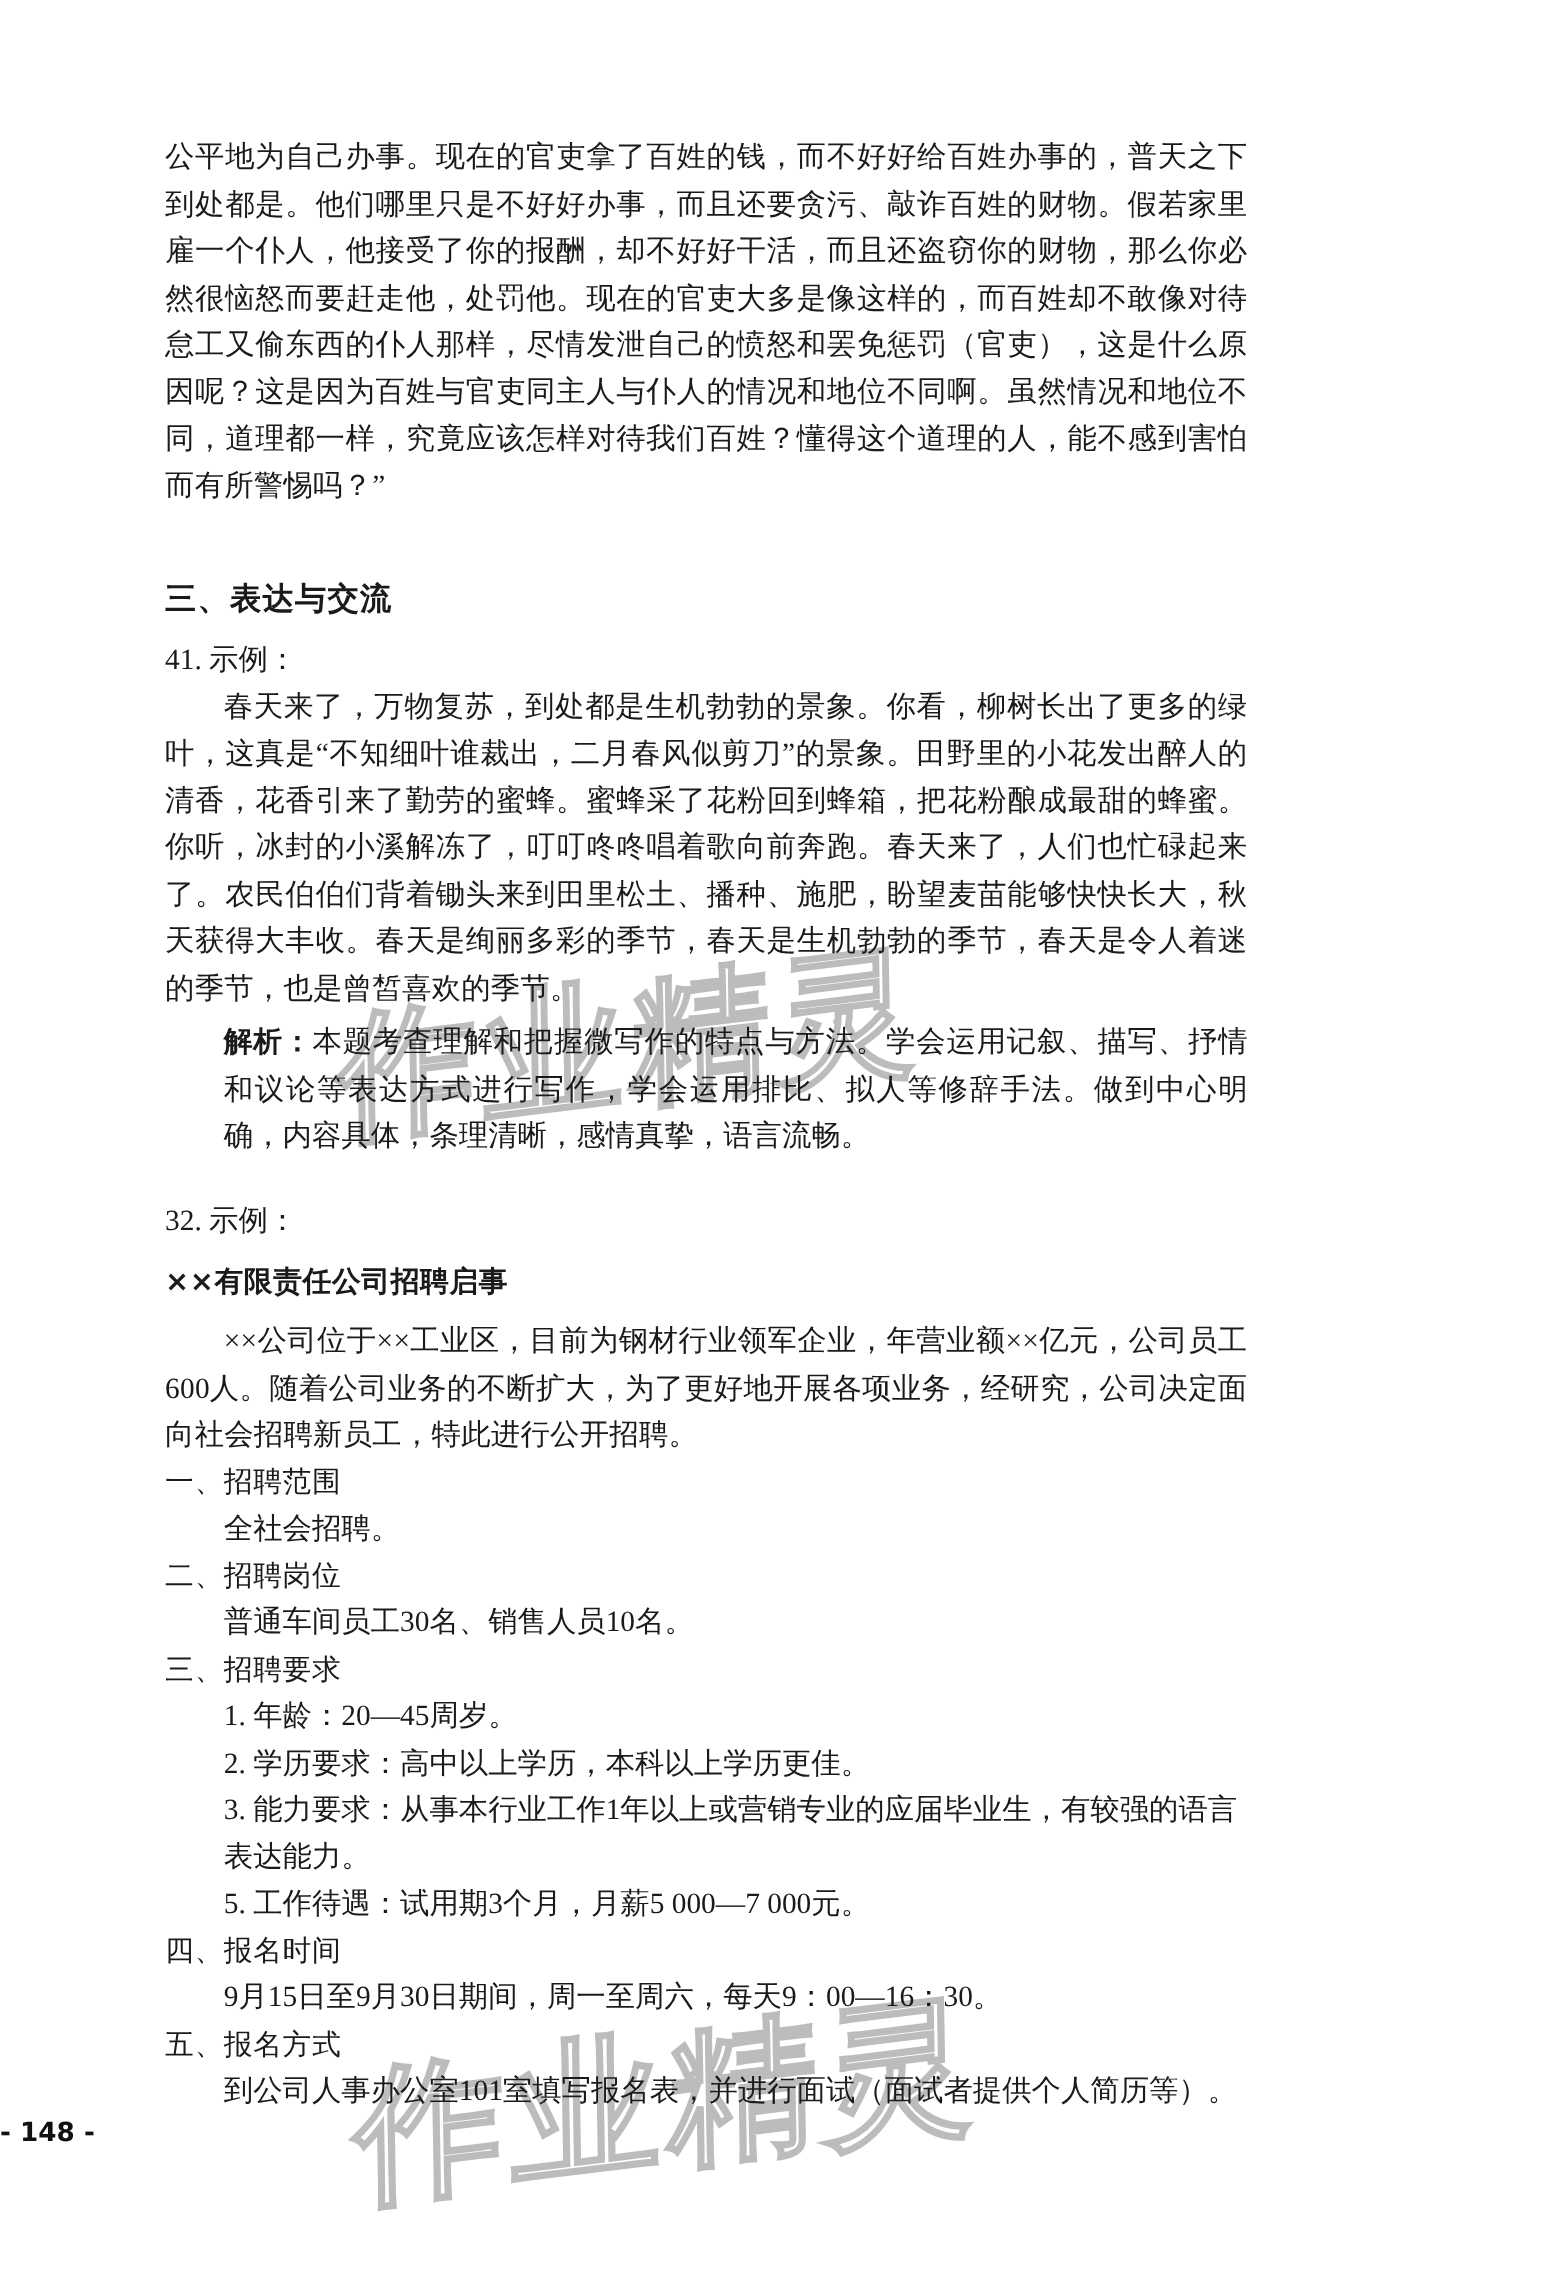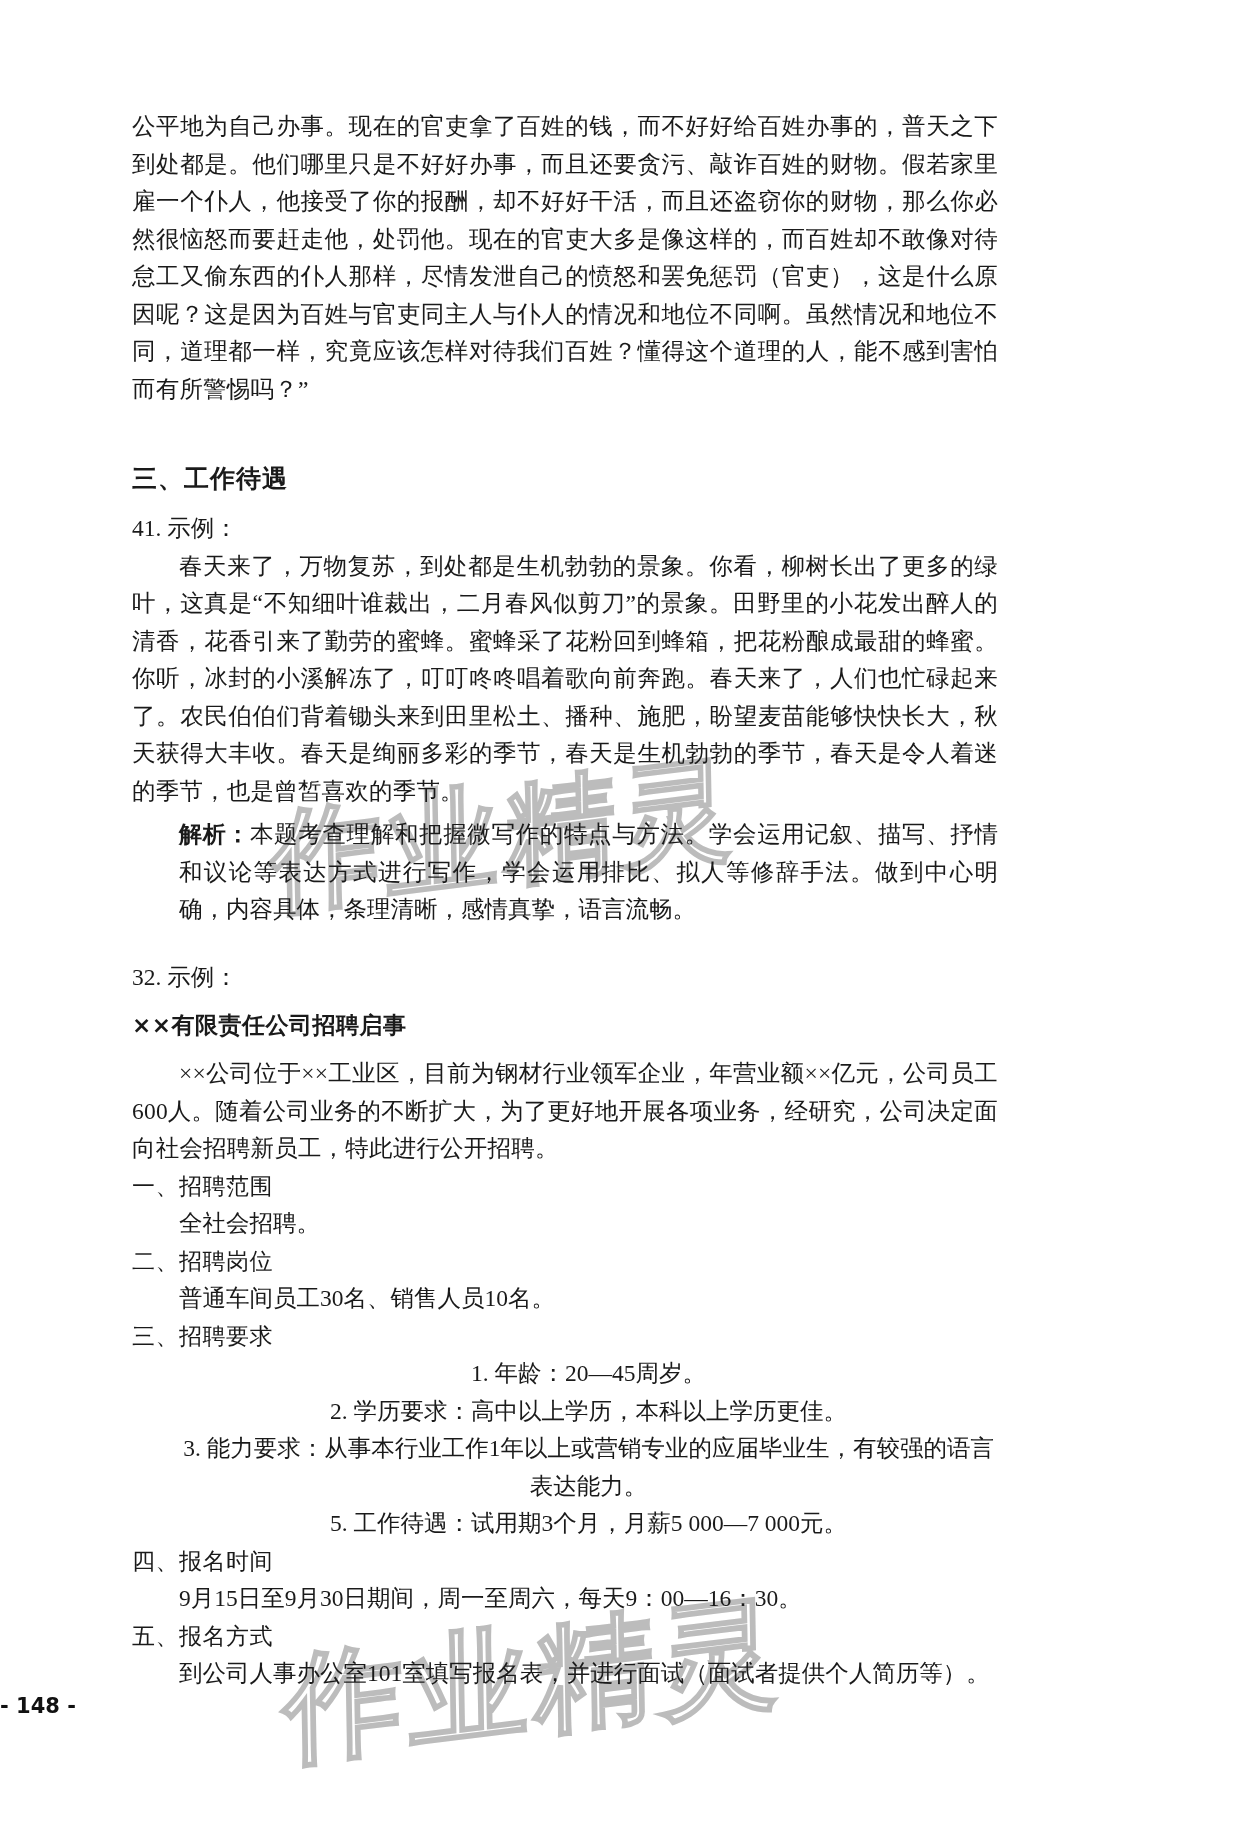--- a/index.html
+++ b/index.html
@@ -98,21 +98,20 @@
     font-size: 23.5px;
     line-height: 37.5px;
     margin: 0;
     padding-left: 47px;
   }
   .notice-item {
     font-size: 23.5px;
     line-height: 37.5px;
     margin: 0;
     padding-left: 47px;
-    text-align: center;
   }
 
   
   .watermark {
     position: absolute;
     z-index: 2;
     pointer-events: none;
     font-family: "DejaVu Sans", "Liberation Sans", sans-serif;
     font-weight: bold;
     color: transparent;
@@ -155,21 +154,21 @@
 
   <div class="watermark watermark-top">作业精灵</div>
   <div class="watermark watermark-bottom">作业精灵</div>
 
   <div class="content">
 
     <p class="para">公平地为自己办事。现在的官吏拿了百姓的钱，而不好好给百姓办事的，普天之下到处都是。他们哪里只是不好好办事，而且还要贪污、敲诈百姓的财物。假若家里雇一个仆人，他接受了你的报酬，却不好好干活，而且还盗窃你的财物，那么你必然很恼怒而要赶走他，处罚他。现在的官吏大多是像这样的，而百姓却不敢像对待怠工又偷东西的仆人那样，尽情发泄自己的愤怒和罢免惩罚（官吏），这是什么原因呢？这是因为百姓与官吏同主人与仆人的情况和地位不同啊。虽然情况和地位不同，道理都一样，究竟应该怎样对待我们百姓？懂得这个道理的人，能不感到害怕而有所警惕吗？”</p>
 
     <div class="spacer-lg"></div>
 
-    <h2 class="section-heading">三、工作待遇</h2>
+    <h2 class="section-heading">三、表达与交流</h2>
 
     <div class="spacer-sm"></div>
 
     <p class="qline">41. 示例：</p>
     <p class="para para-indent">春天来了，万物复苏，到处都是生机勃勃的景象。你看，柳树长出了更多的绿叶，这真是“不知细叶谁裁出，二月春风似剪刀”的景象。田野里的小花发出醉人的清香，花香引来了勤劳的蜜蜂。蜜蜂采了花粉回到蜂箱，把花粉酿成最甜的蜂蜜。你听，冰封的小溪解冻了，叮叮咚咚唱着歌向前奔跑。春天来了，人们也忙碌起来了。农民伯伯们背着锄头来到田里松土、播种、施肥，盼望麦苗能够快快长大，秋天获得大丰收。春天是绚丽多彩的季节，春天是生机勃勃的季节，春天是令人着迷的季节，也是曾皙喜欢的季节。</p>
 
     <div class="spacer-xs"></div>
 
     <p class="analysis"><span class="analysis-label">解析：</span><span>本题考查理解和把握微写作的特点与方法。学会运用记叙、描写、抒情和议论等表达方式进行写作，学会运用排比、拟人等修辞手法。做到中心明确，内容具体，条理清晰，感情真挚，语言流畅。</span></p>
 

